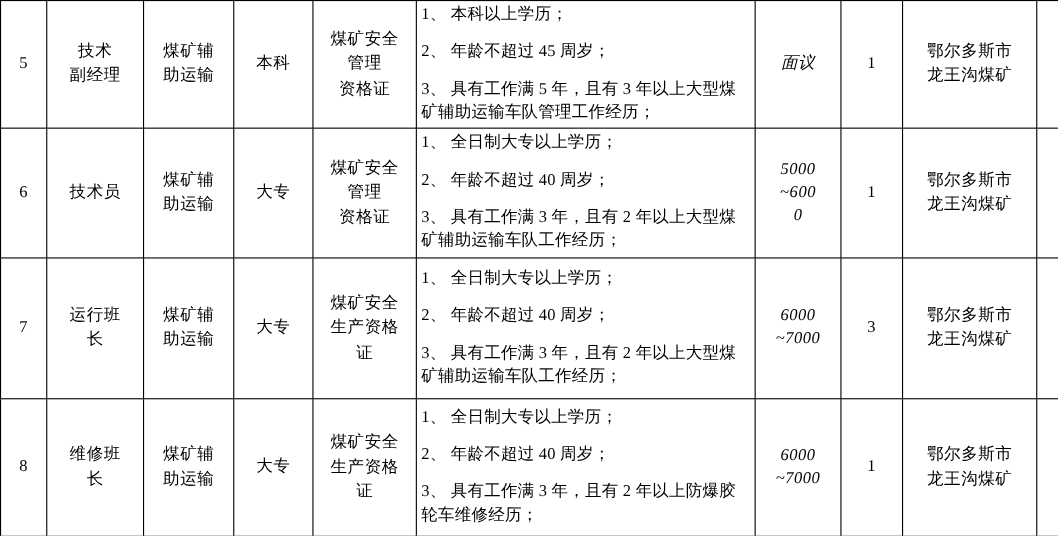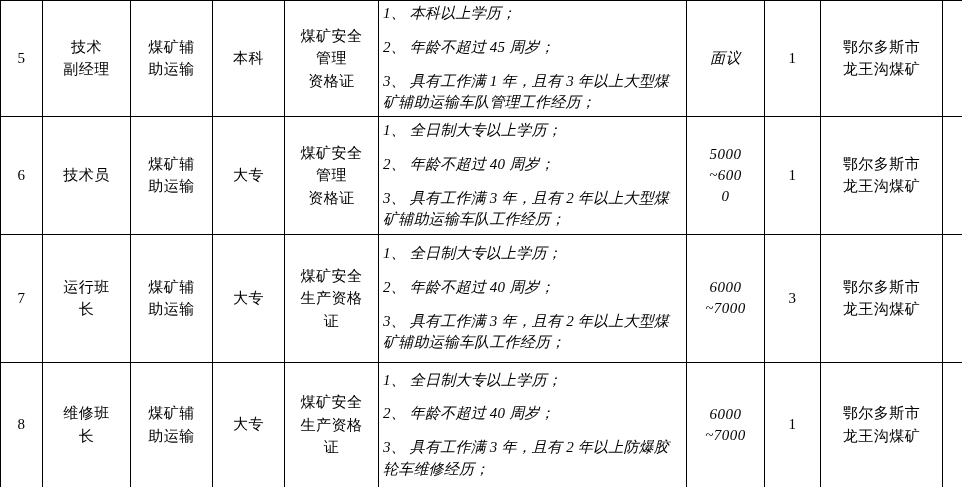--- a/index.html
+++ b/index.html
@@ -57,21 +57,20 @@
     line-height: 1.5;
   }
   .req {
     text-align: left;
     padding-left: 8px;
     padding-right: 6px;
   }
   .req .line {
     white-space: normal;
     letter-spacing: 0.2px;
-    font-style: italic;
   }
   .req .line + .line { margin-top: 12px; }
   .sal .txt {
     line-height: 1.4;
     font-style: italic;
   }
   .num, .no {
     font-size: 15px;
   }
   .tail {
@@ -105,21 +104,21 @@
     <tbody>
       <tr class="r1">
         <td class="cell-center no"><span class="txt">5</span></td>
         <td class="cell-center post"><span class="txt multiline">技术<br>副经理</span></td>
         <td class="cell-center dept"><span class="txt multiline">煤矿辅<br>助运输</span></td>
         <td class="cell-center edu"><span class="txt">本科</span></td>
         <td class="cell-center cert"><span class="txt multiline">煤矿安全<br>管理<br>资格证</span></td>
         <td class="req">
           <div class="line">1、 本科以上学历；</div>
           <div class="line">2、 年龄不超过 45 周岁；</div>
-          <div class="line">3、 具有工作满 1 年，且有 3 年以上大型煤矿辅助运输车队管理工作经历；</div>
+          <div class="line">3、 具有工作满 5 年，且有 3 年以上大型煤矿辅助运输车队管理工作经历；</div>
         </td>
         <td class="cell-center sal"><span class="txt multiline">面议</span></td>
         <td class="cell-center num"><span class="txt">1</span></td>
         <td class="cell-center place"><span class="txt multiline">鄂尔多斯市<br>龙王沟煤矿</span></td>
         <td class="cell-center tail"><span class="txt"></span></td>
       </tr>
       <tr class="r2">
         <td class="cell-center no"><span class="txt">6</span></td>
         <td class="cell-center post"><span class="txt multiline">技术员</span></td>
         <td class="cell-center dept"><span class="txt multiline">煤矿辅<br>助运输</span></td>

